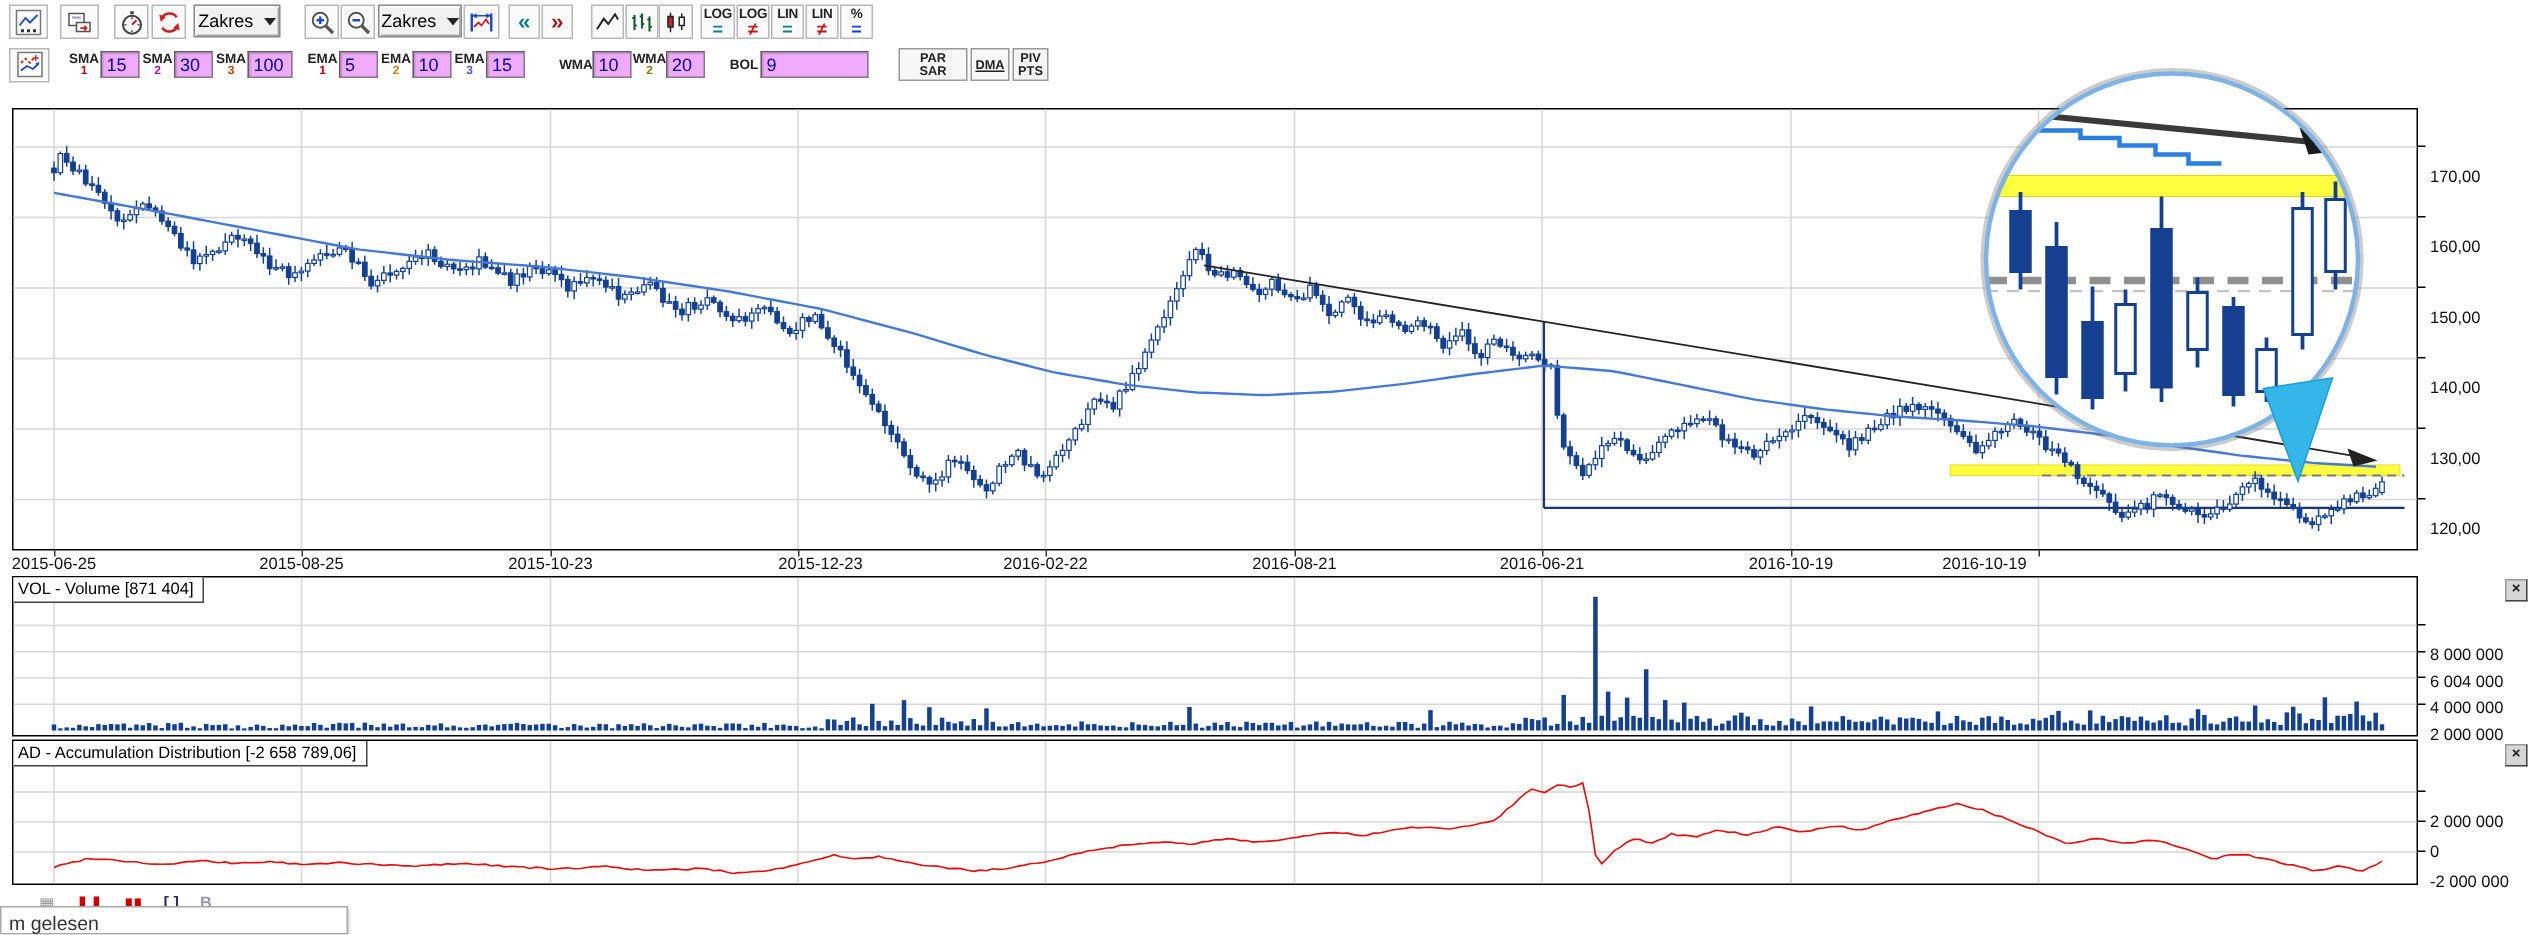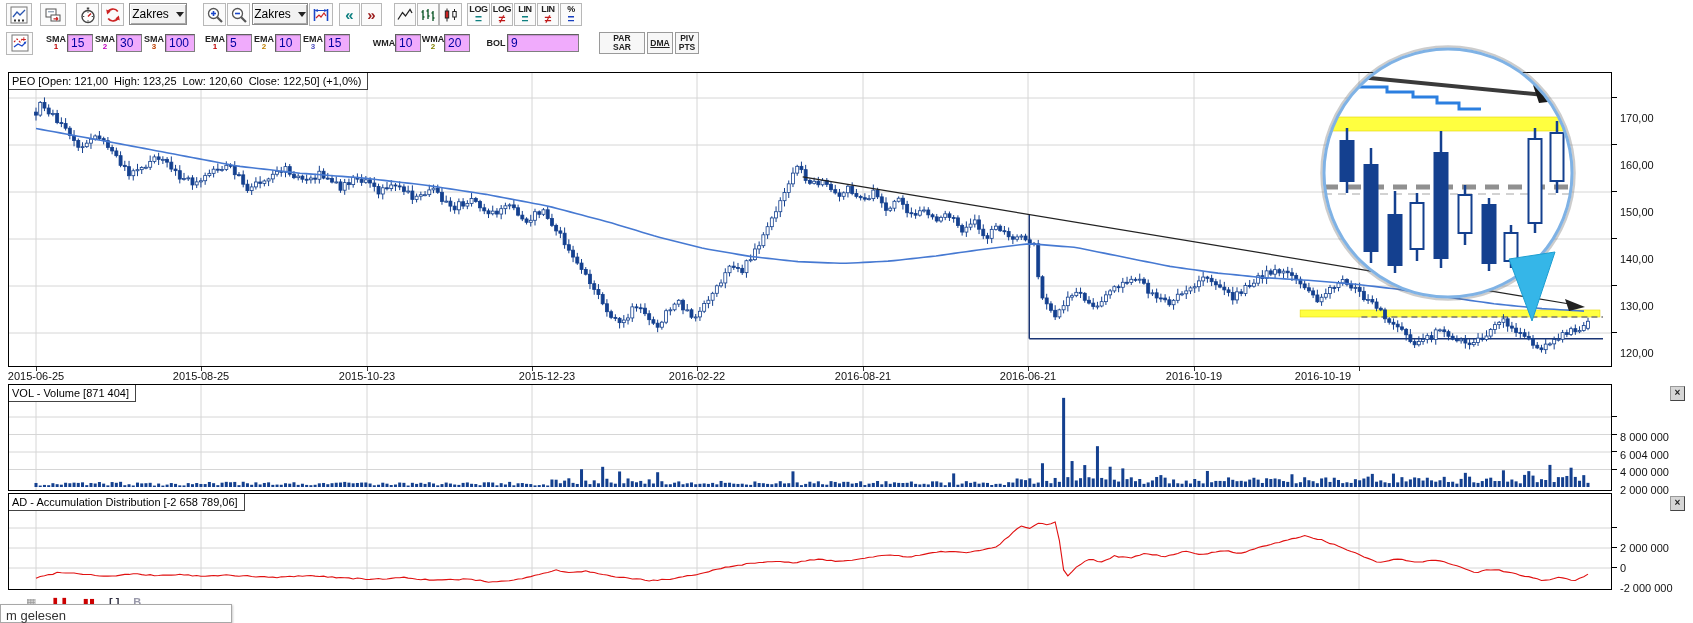--- a/index.html
+++ b/index.html
@@ -228,21 +228,20 @@
     <button class="mini-btn" style="margin-left: 2px; width: 26px; text-decoration: underline;">
       <span>DMA</span>
     </button>
     <button class="mini-btn" style="margin-left: 2px; width: 24px;">
       <span>PIV</span>
       <span>PTS</span>
     </button>
   </div>
 
 <div class="panel" id="price-panel">
-  <div class="panel-title">PEO [Open: 121,00  High: 123,25  Low: 120,60  Close: 122,50] (+1,0%)</div>
   <svg class="chart" id="price-svg" width="1602" height="293" style="overflow:visible">
       <g>
         <line x1="27" y1="0" x2="27" y2="293" stroke="#d6d6d6" stroke-width="1"></line>
         <line x1="192" y1="0" x2="192" y2="293" stroke="#d6d6d6" stroke-width="1"></line>
         <line x1="358" y1="0" x2="358" y2="293" stroke="#d6d6d6" stroke-width="1"></line>
         <line x1="523" y1="0" x2="523" y2="293" stroke="#d6d6d6" stroke-width="1"></line>
         <line x1="688" y1="0" x2="688" y2="293" stroke="#d6d6d6" stroke-width="1"></line>
         <line x1="854" y1="0" x2="854" y2="293" stroke="#d6d6d6" stroke-width="1"></line>
         <line x1="1019" y1="0" x2="1019" y2="293" stroke="#d6d6d6" stroke-width="1"></line>
         <line x1="1185" y1="0" x2="1185" y2="293" stroke="#d6d6d6" stroke-width="1"></line>

